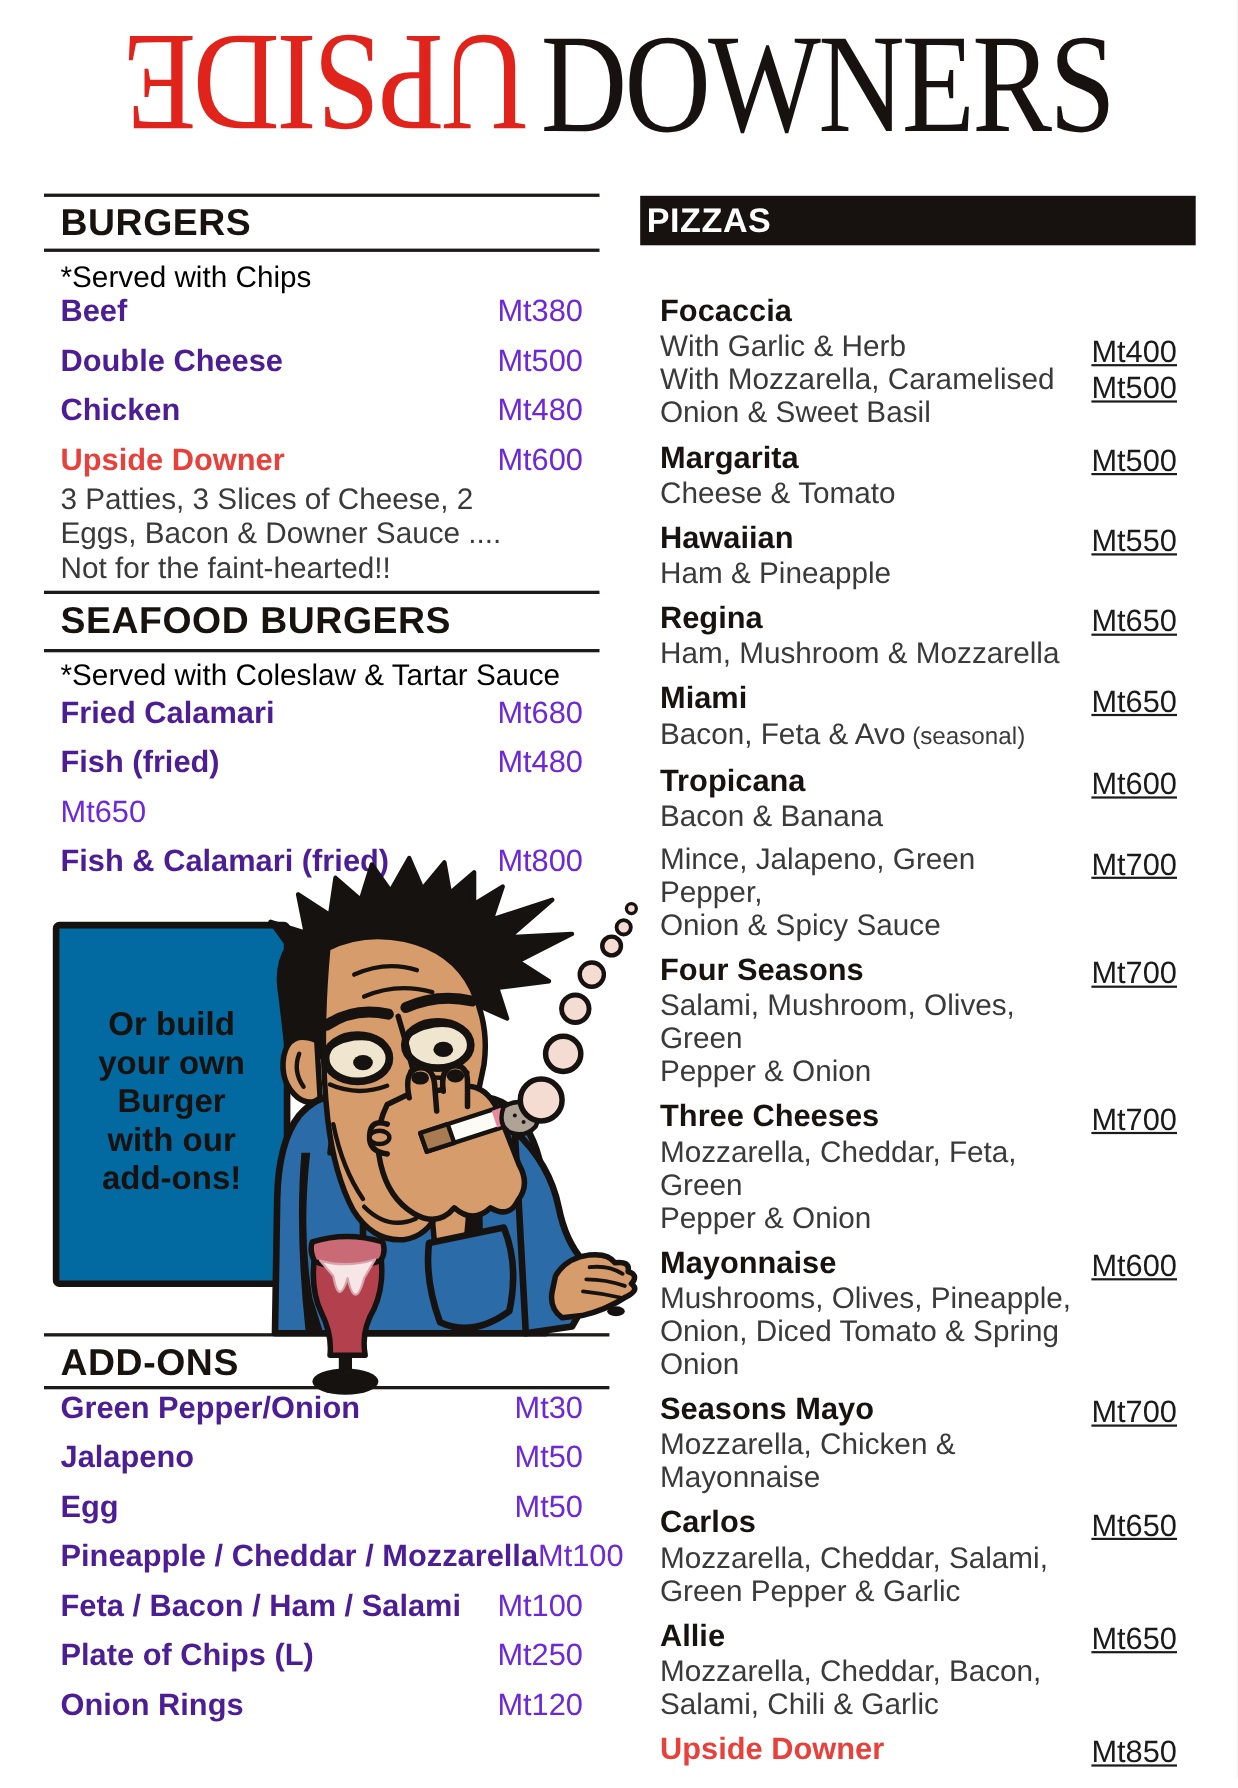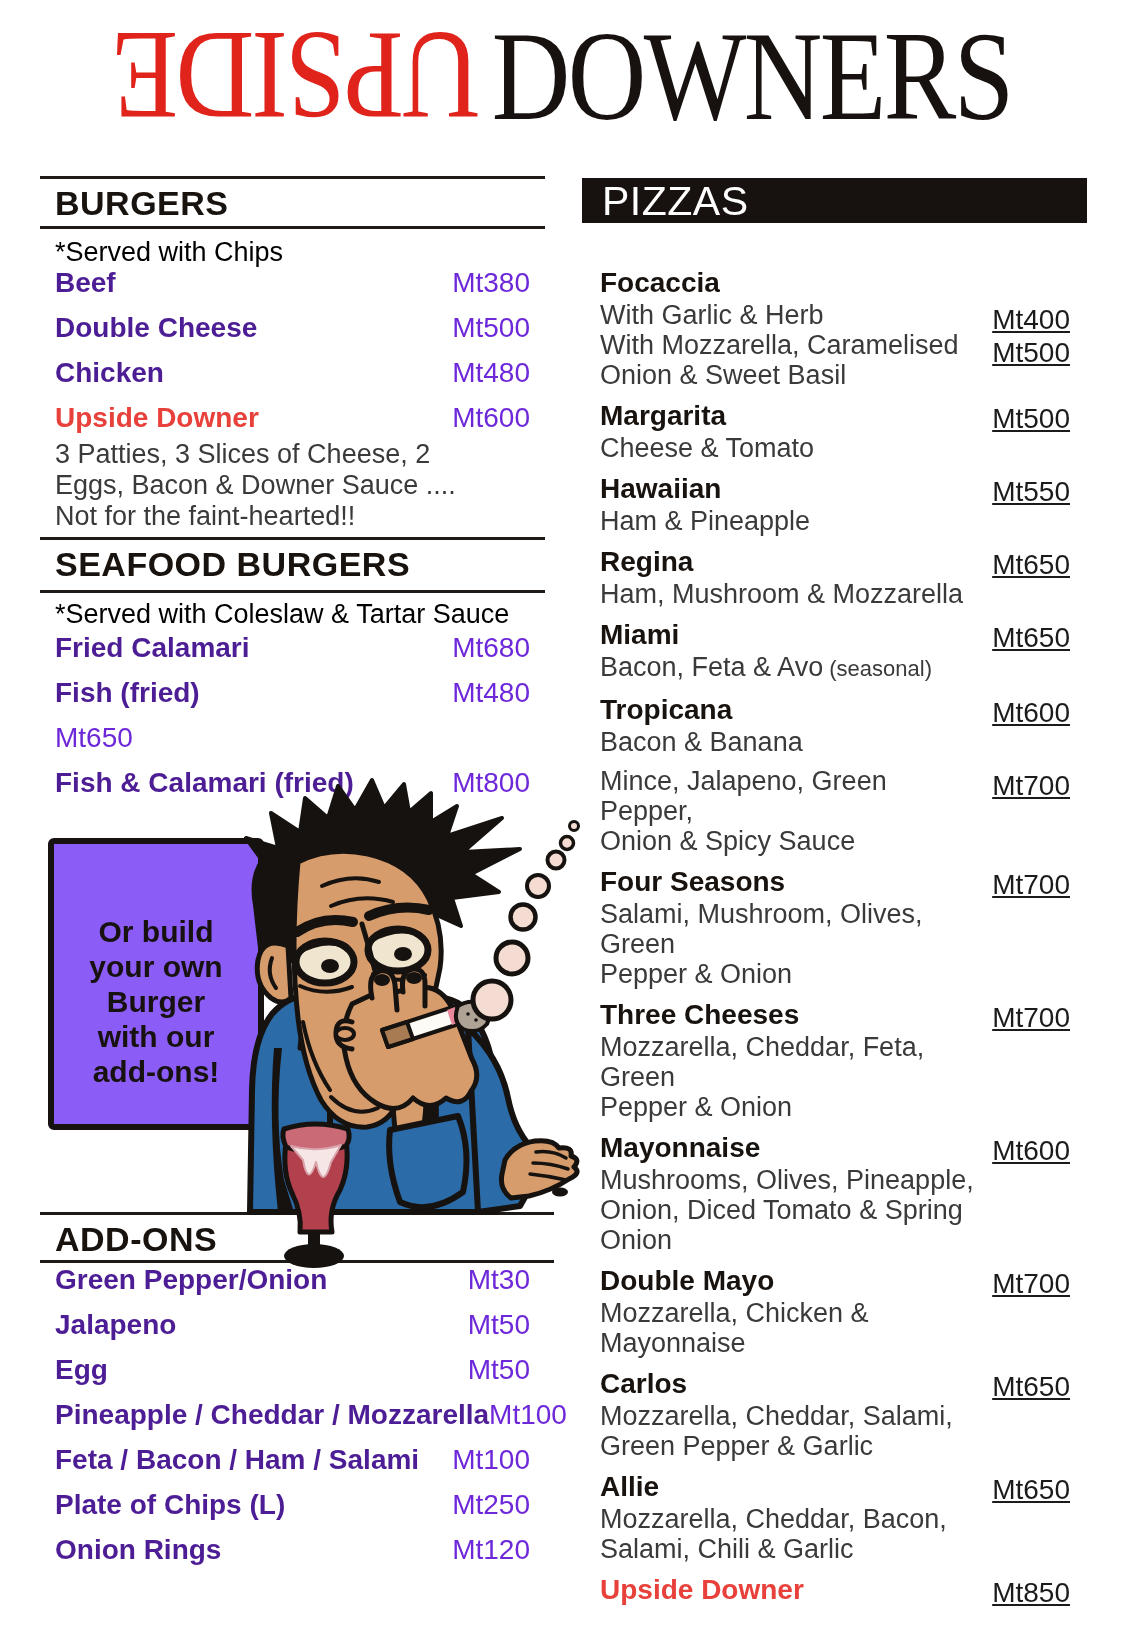--- a/index.html
+++ b/index.html
@@ -20,31 +20,31 @@
   .sec-note{position:absolute;left:55px;font-size:27px;color:#000000;line-height:32px;}
   .rows{position:absolute;left:55px;width:475px;}
   .mrow{display:flex;justify-content:space-between;align-items:baseline;
         height:32px;margin-bottom:13px;}
   .iname{font-size:28px;font-weight:bold;color:#4c1d95;white-space:nowrap;}
   .iprice{font-size:28px;color:#6d28d9;}
   .red{color:#E8403A !important;}
   .idesc{font-size:27px;line-height:31px;color:#3a3a3a;white-space:pre-line;margin:-8px 0 12px 0;}
   
   .pizza-bar{position:absolute;left:582px;top:178px;width:505px;height:45px;background:#17120F;}
-  .pizza-bar span{display:block;padding-left:20px;font-size:41px;font-weight:normal;color:#fff;
+  .pizza-bar span{display:block;padding-left:6px;font-size:31px;font-weight:bold;color:#fff;
                   line-height:46px;letter-spacing:.5px;}
   .pizza-list{position:absolute;left:600px;top:266px;width:470px;}
   .pblock{position:relative;margin-bottom:9px;}
   .pname{font-size:28px;font-weight:bold;line-height:34px;color:#18130f;}
   .pdesc{font-size:27px;line-height:30px;color:#3a3a3a;white-space:pre-line;max-width:380px;}
   .pnote{font-size:22px;}
   .pprices{position:absolute;right:0;font-size:28px;line-height:33px;color:#1b1b1b;text-align:right;text-decoration:underline;}
   
-  .promo-box{position:absolute;left:48px;top:838px;width:216px;height:292px;box-sizing:border-box;
-             background:#8b5cf6;border:6px solid #17120F;border-radius:6px;}
+  .promo-box{position:absolute;left:48px;top:838px;width:216px;height:332px;box-sizing:border-box;
+             background:#0369a1;border:6px solid #17120F;border-radius:6px;}
   .promo-text{padding-top:70px;text-align:center;font-size:30px;font-weight:bold;
               line-height:35px;color:#17120F;white-space:pre-line;}
   
   .character{position:absolute;left:240px;top:770px;width:345px;height:510px;}
 </style>
 </head>
 <body>
 
 <div id="page">
 
@@ -299,21 +299,21 @@
       <div class="pblock">
         <div class="pname">Mayonnaise</div>
         <div class="pdesc">Mushrooms, Olives, Pineapple,
 Onion, Diced Tomato &amp; Spring
 Onion</div>
         <div class="pprices" style="top: 3px;">
           <div>Mt600</div>
         </div>
       </div>
       <div class="pblock">
-        <div class="pname">Double Mayo</div>
+        <div class="pname">Seasons Mayo</div>
         <div class="pdesc">Mozzarella, Chicken &amp; Mayonnaise</div>
         <div class="pprices" style="top: 3px;">
           <div>Mt700</div>
         </div>
       </div>
       <div class="pblock">
         <div class="pname">Carlos</div>
         <div class="pdesc">Mozzarella, Cheddar, Salami,
 Green Pepper &amp; Garlic</div>
         <div class="pprices" style="top: 3px;">

